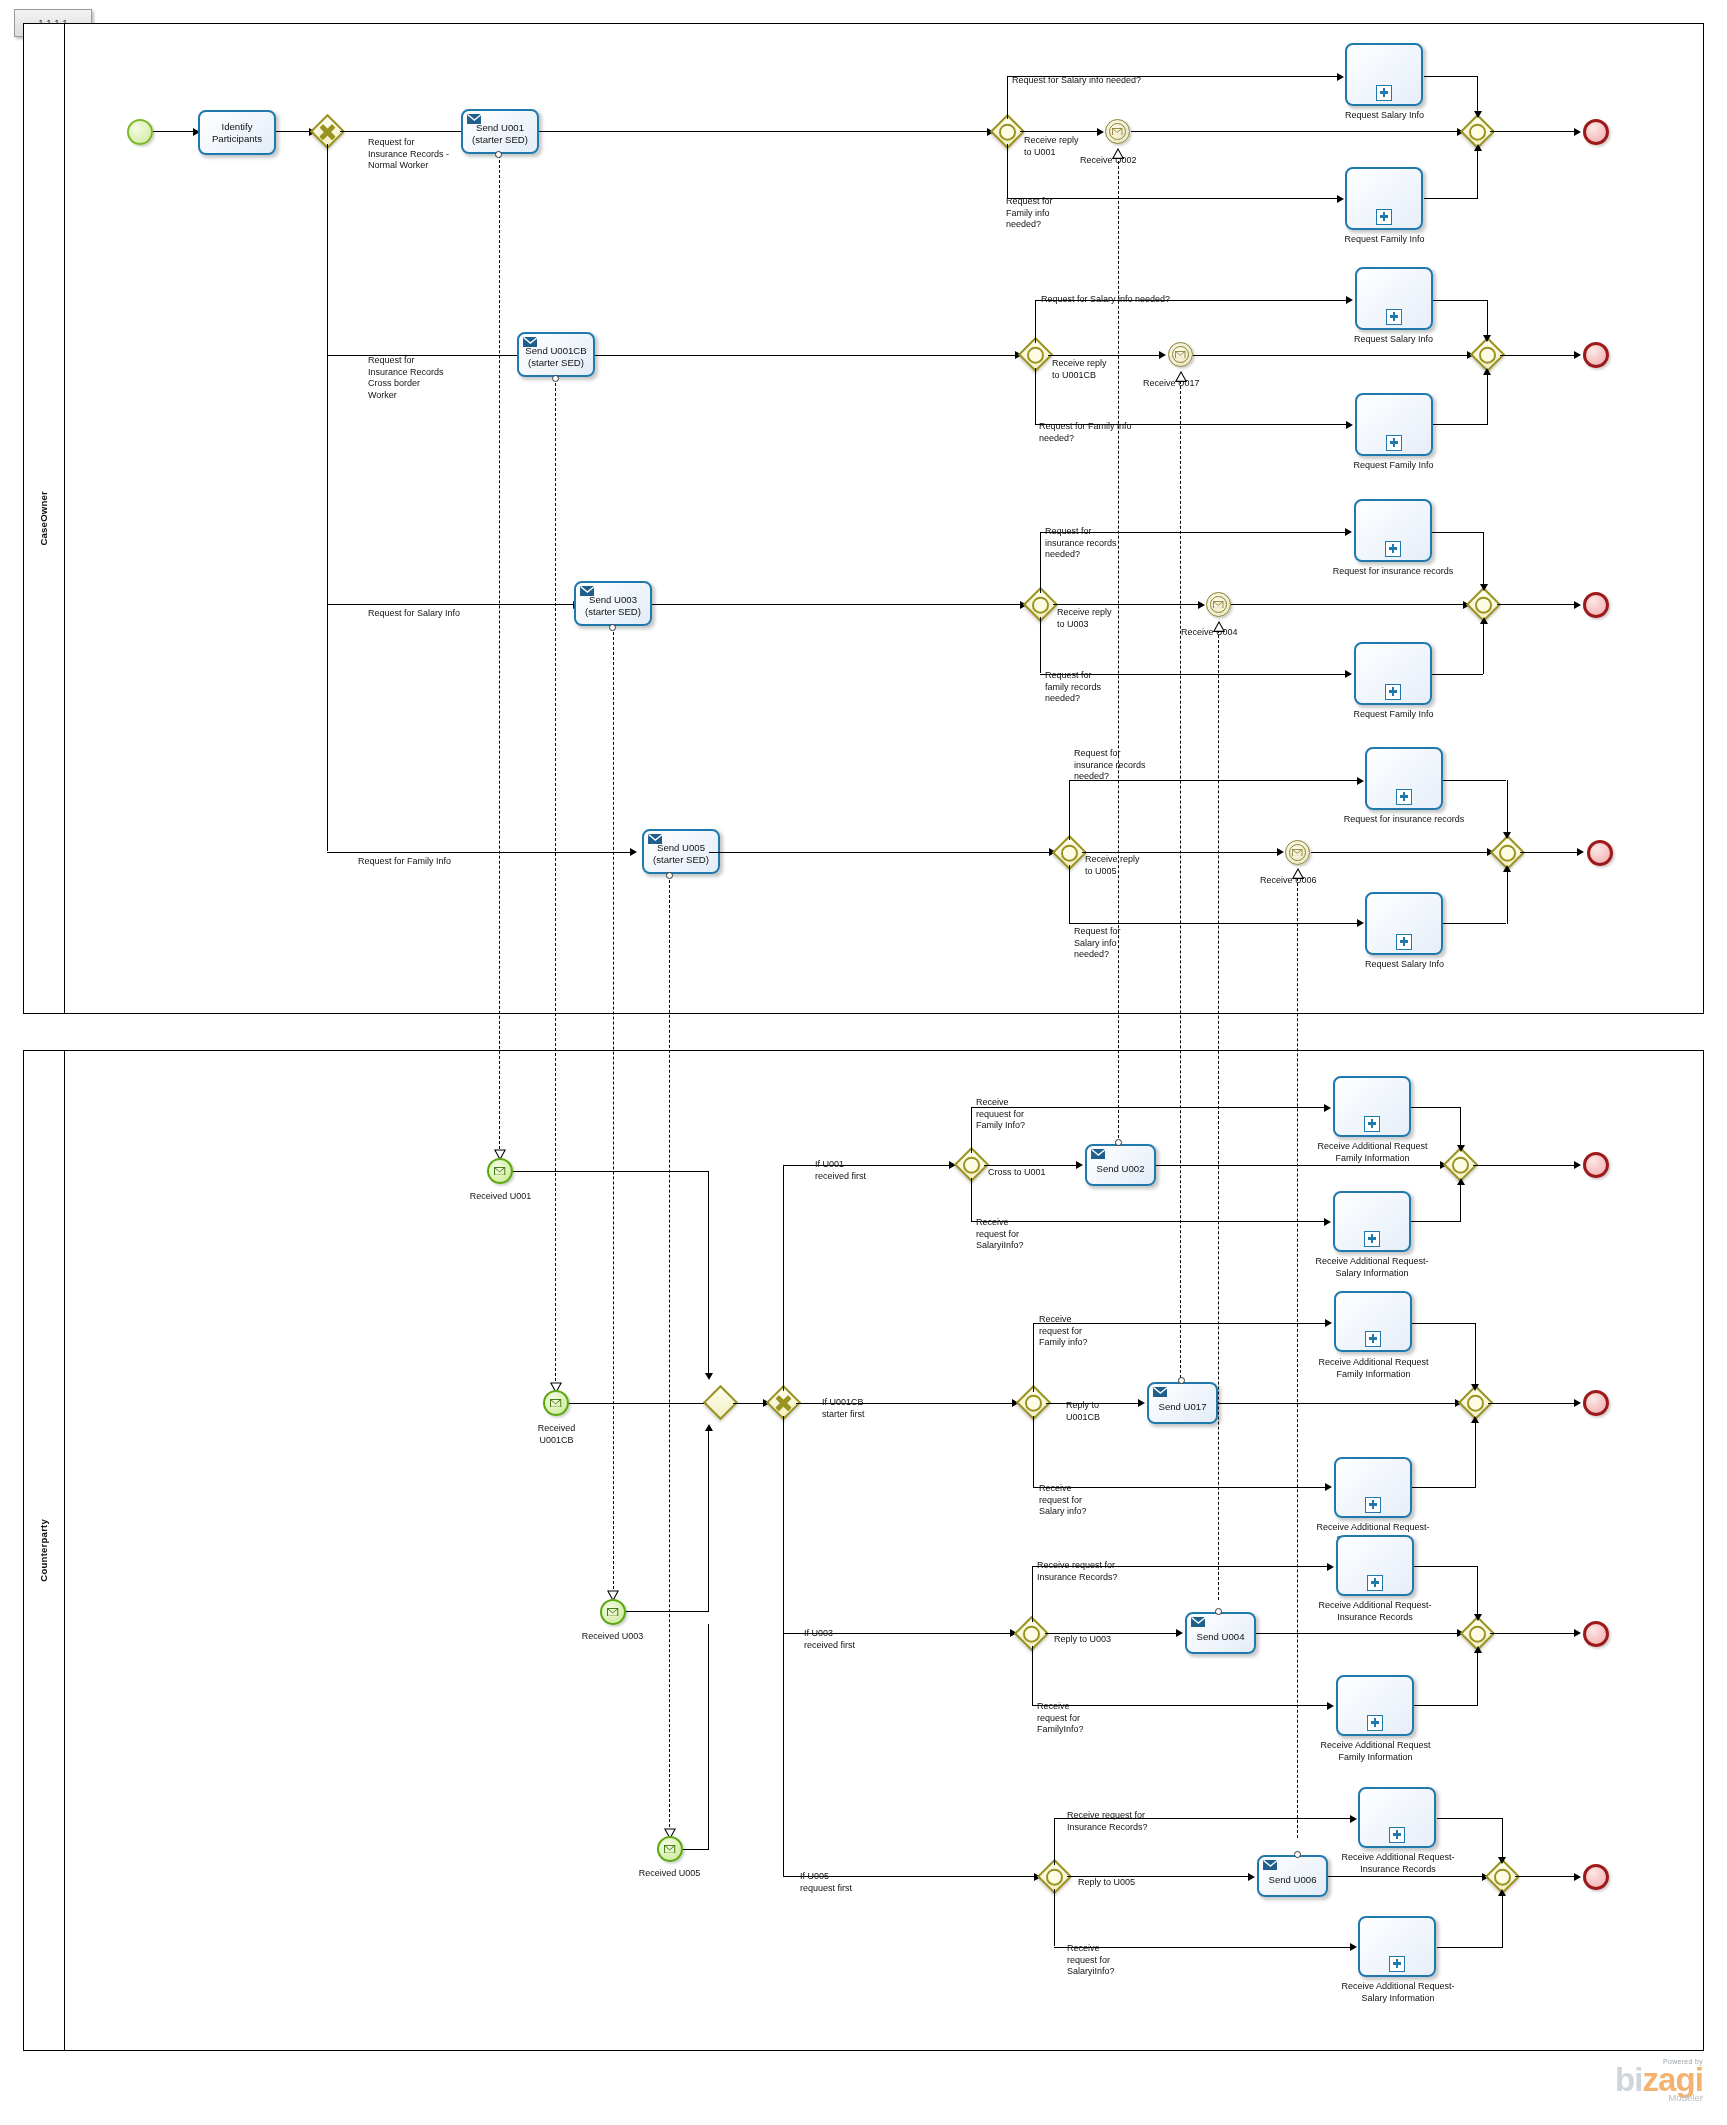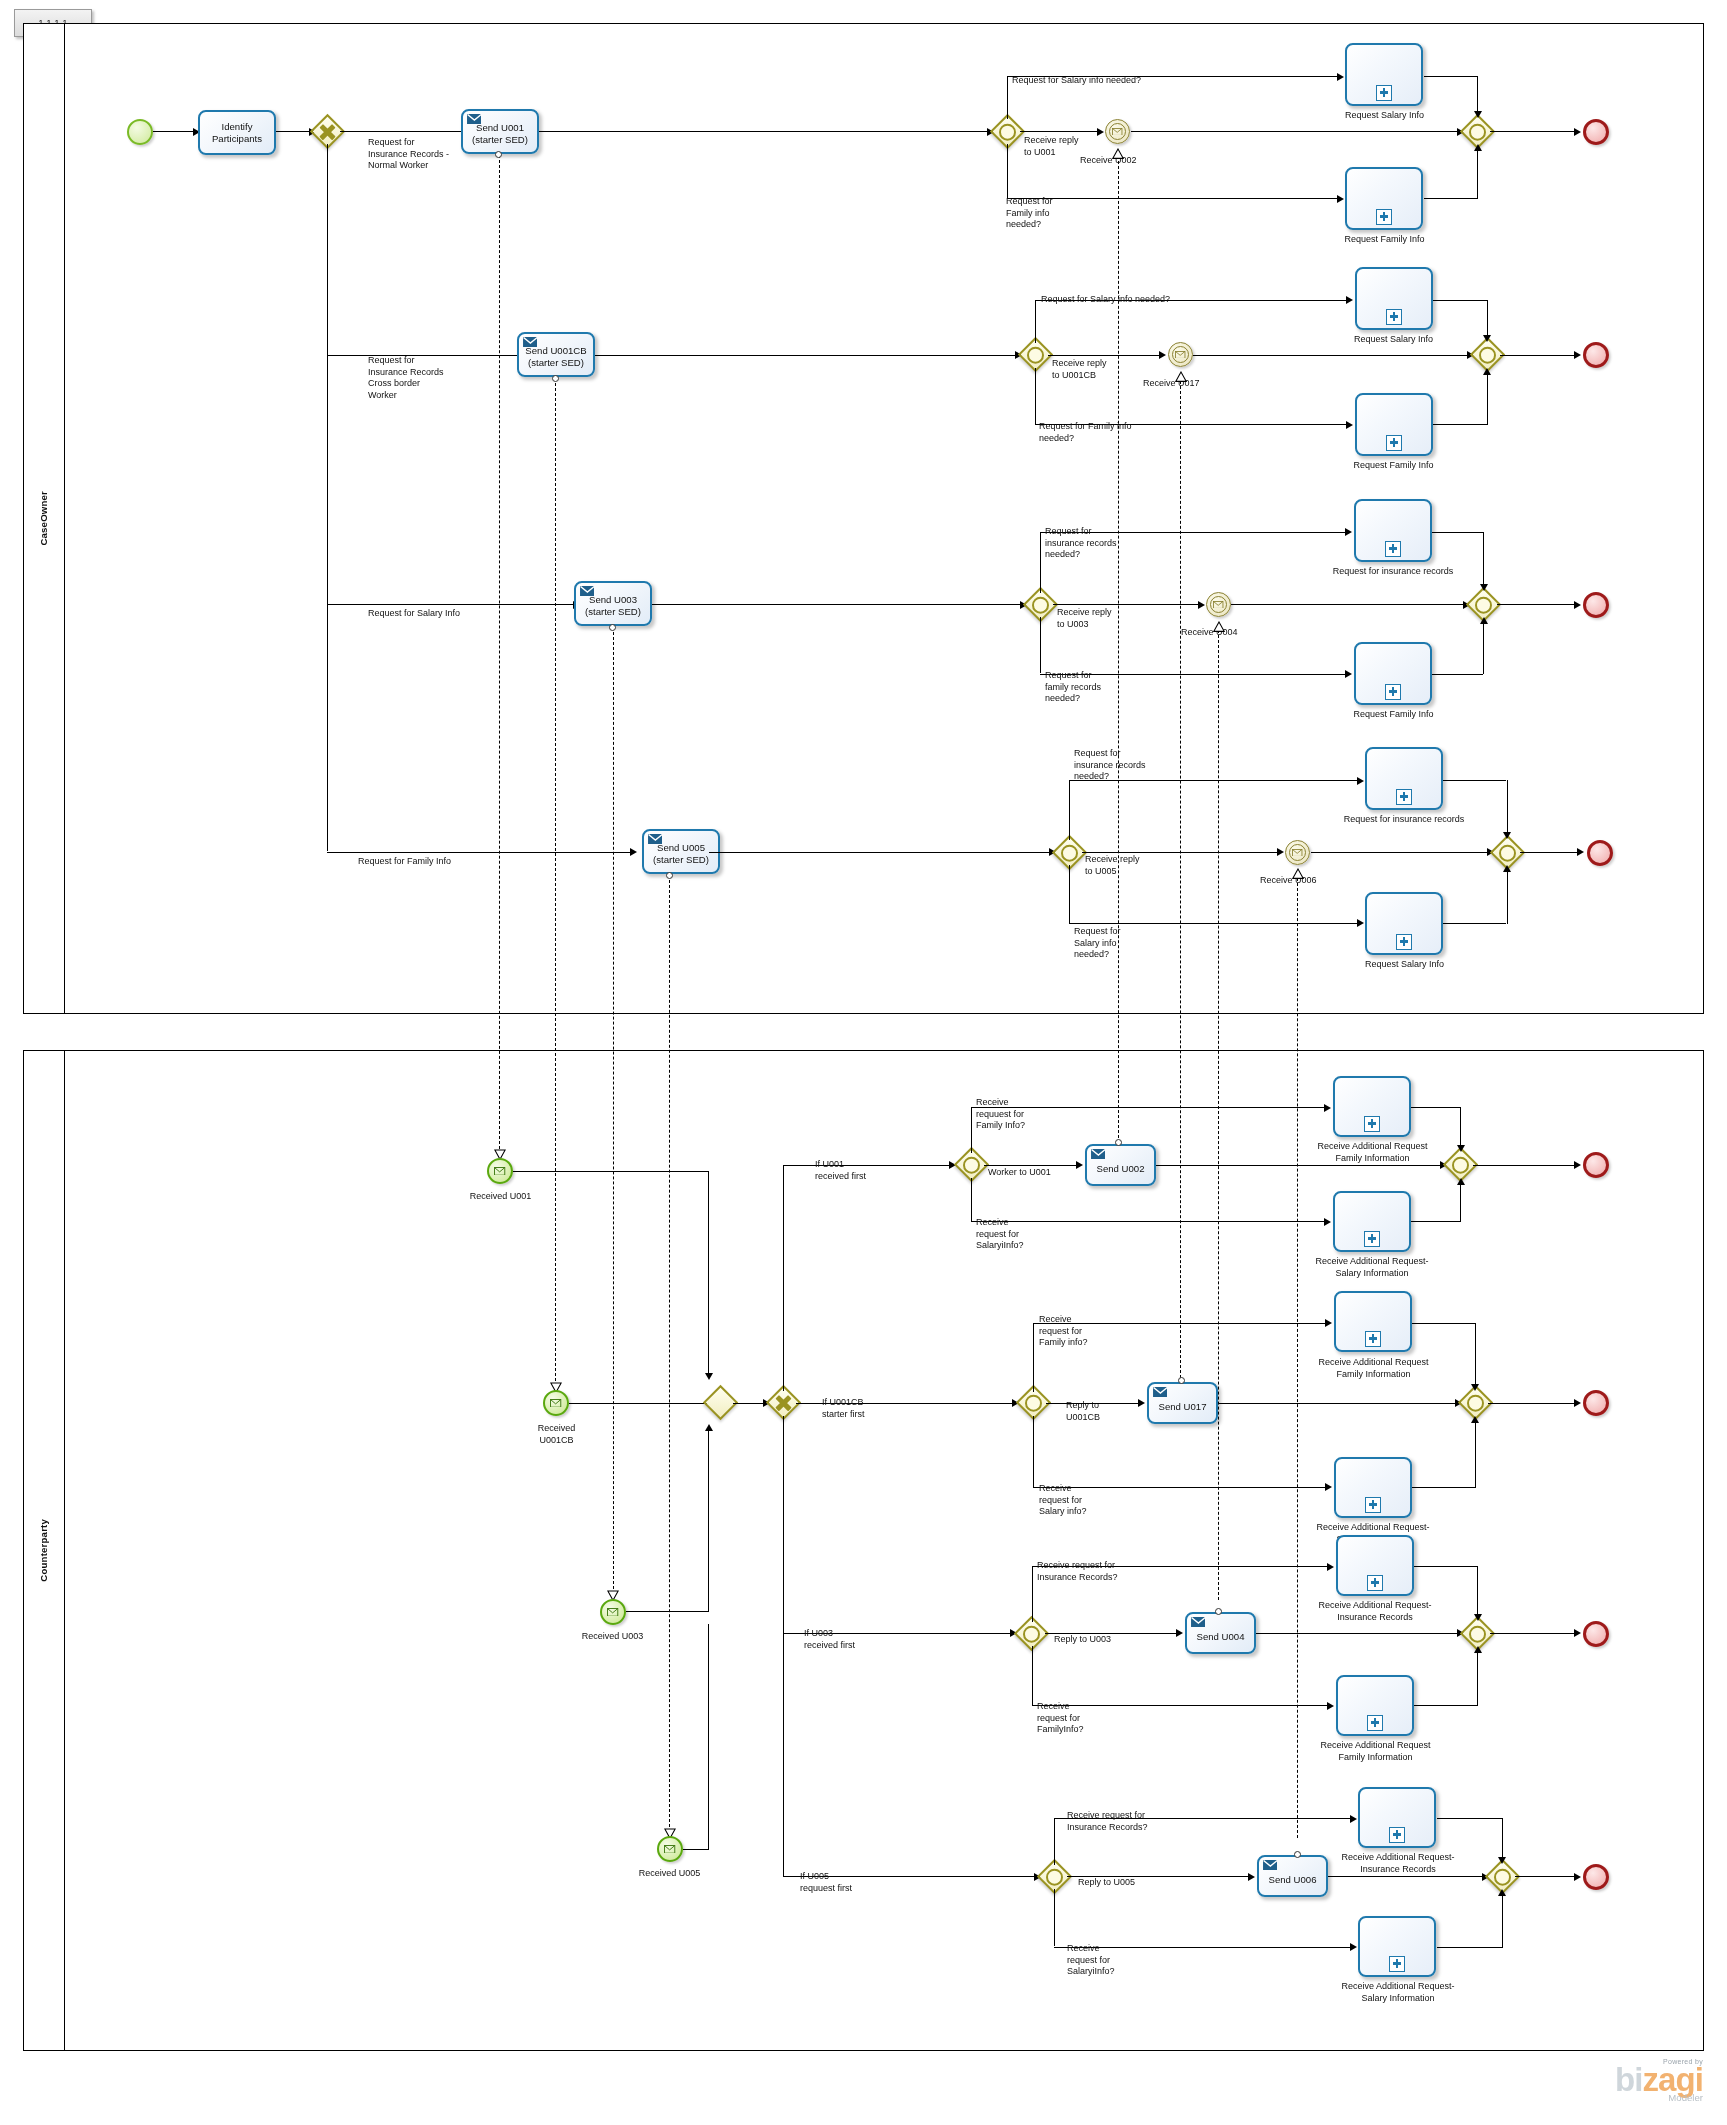--- a/index.html
+++ b/index.html
@@ -564,21 +564,21 @@
 received first</div>
 
   <div class="n ln lnh" style="left:783px;top:1876px;width:255px;"></div>
   <div class="n arr arr-r" style="left:1034px;top:1873px;"></div>
   <div class="n lbl" style="left:800px;top:1871px;white-space:pre-line;">If U005
 requuest first</div>
 
   <div class="n gw" style="left:959px;top:1152px;width:25px;height:25px;">
     <div class="gwin" style="width:13px;height:13px;"></div>
   </div>
-  <div class="n lbl" style="left:988px;top:1167px;">Worker to U001</div>
+  <div class="n lbl" style="left:988px;top:1167px;">Cross to U001</div>
 
   <div class="n ln lnv" style="left:971px;top:1107px;height:46px;"></div>
   <div class="n ln lnh" style="left:971px;top:1107px;width:357px;"></div>
   <div class="n arr arr-r" style="left:1324px;top:1104px;"></div>
   <div class="n lbl" style="left:976px;top:1097px;white-space:pre-line;">Receive
 requuest for
 Family Info?</div>
 
   <div class="n subproc" style="left:1333px;top:1076px;width:78px;height:61px;">
     <div class="plus"></div>

